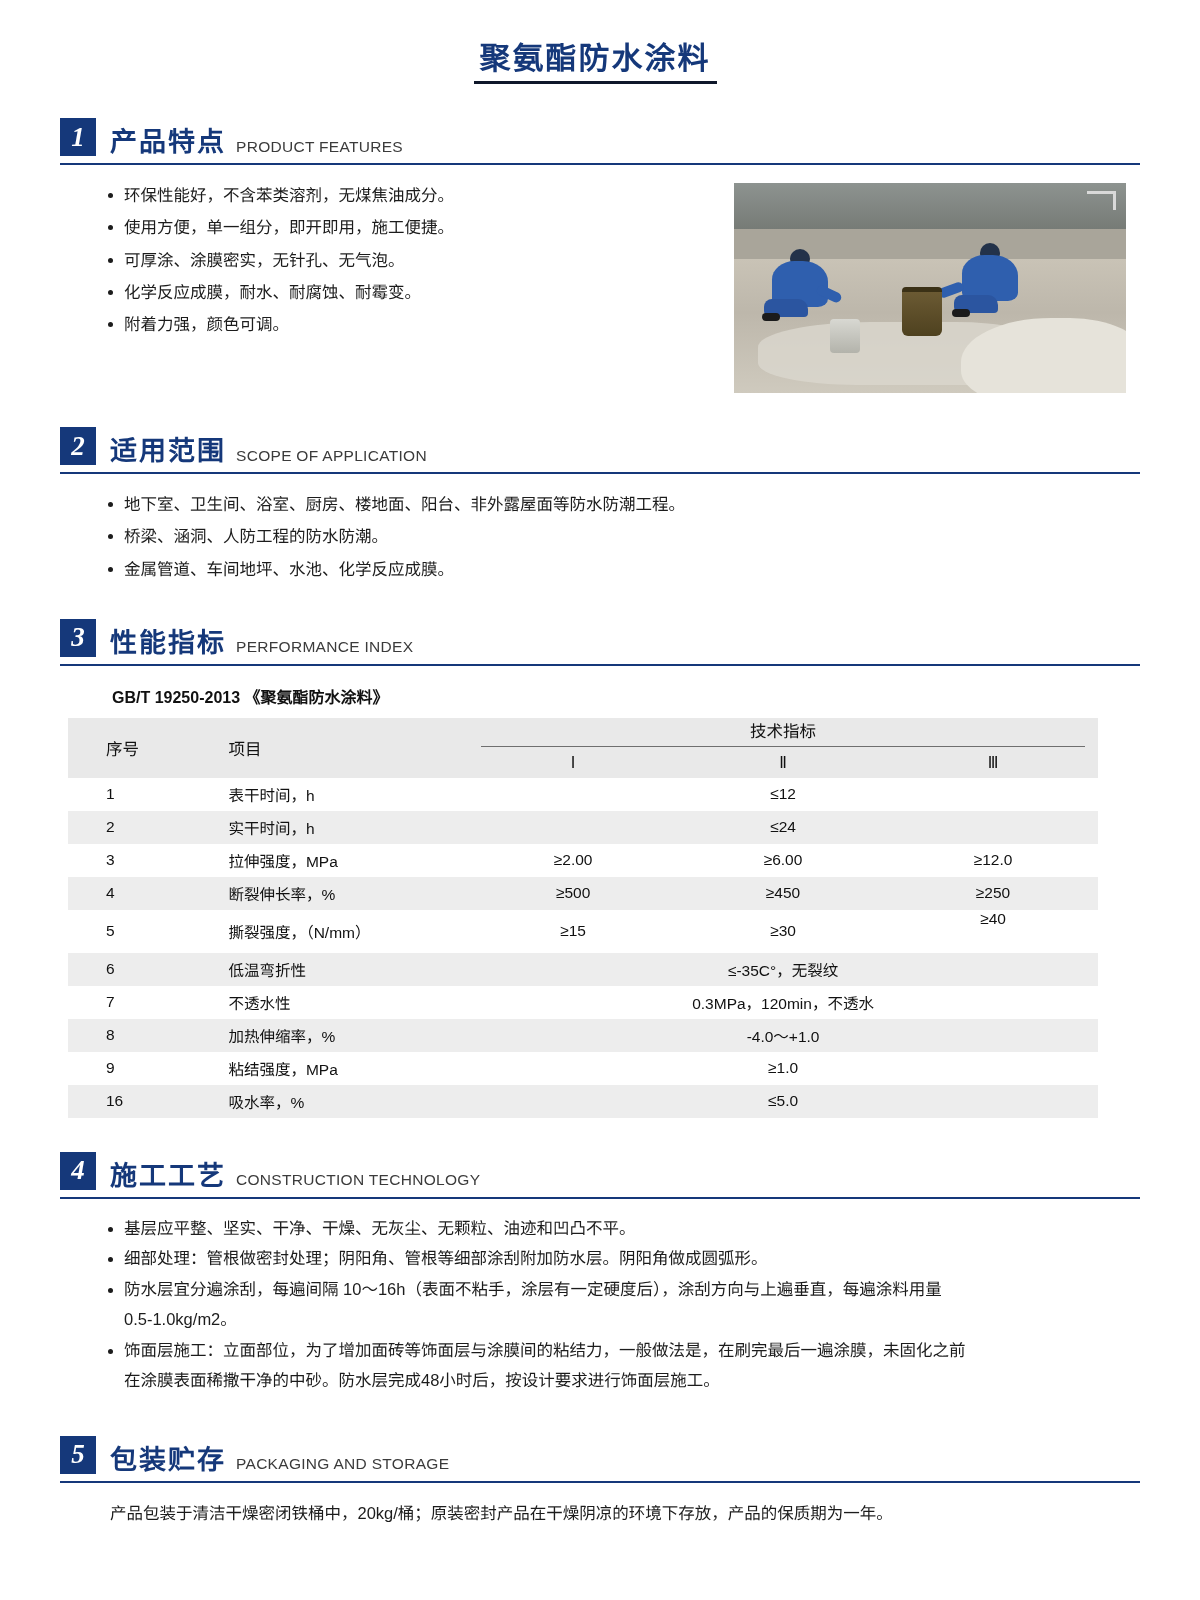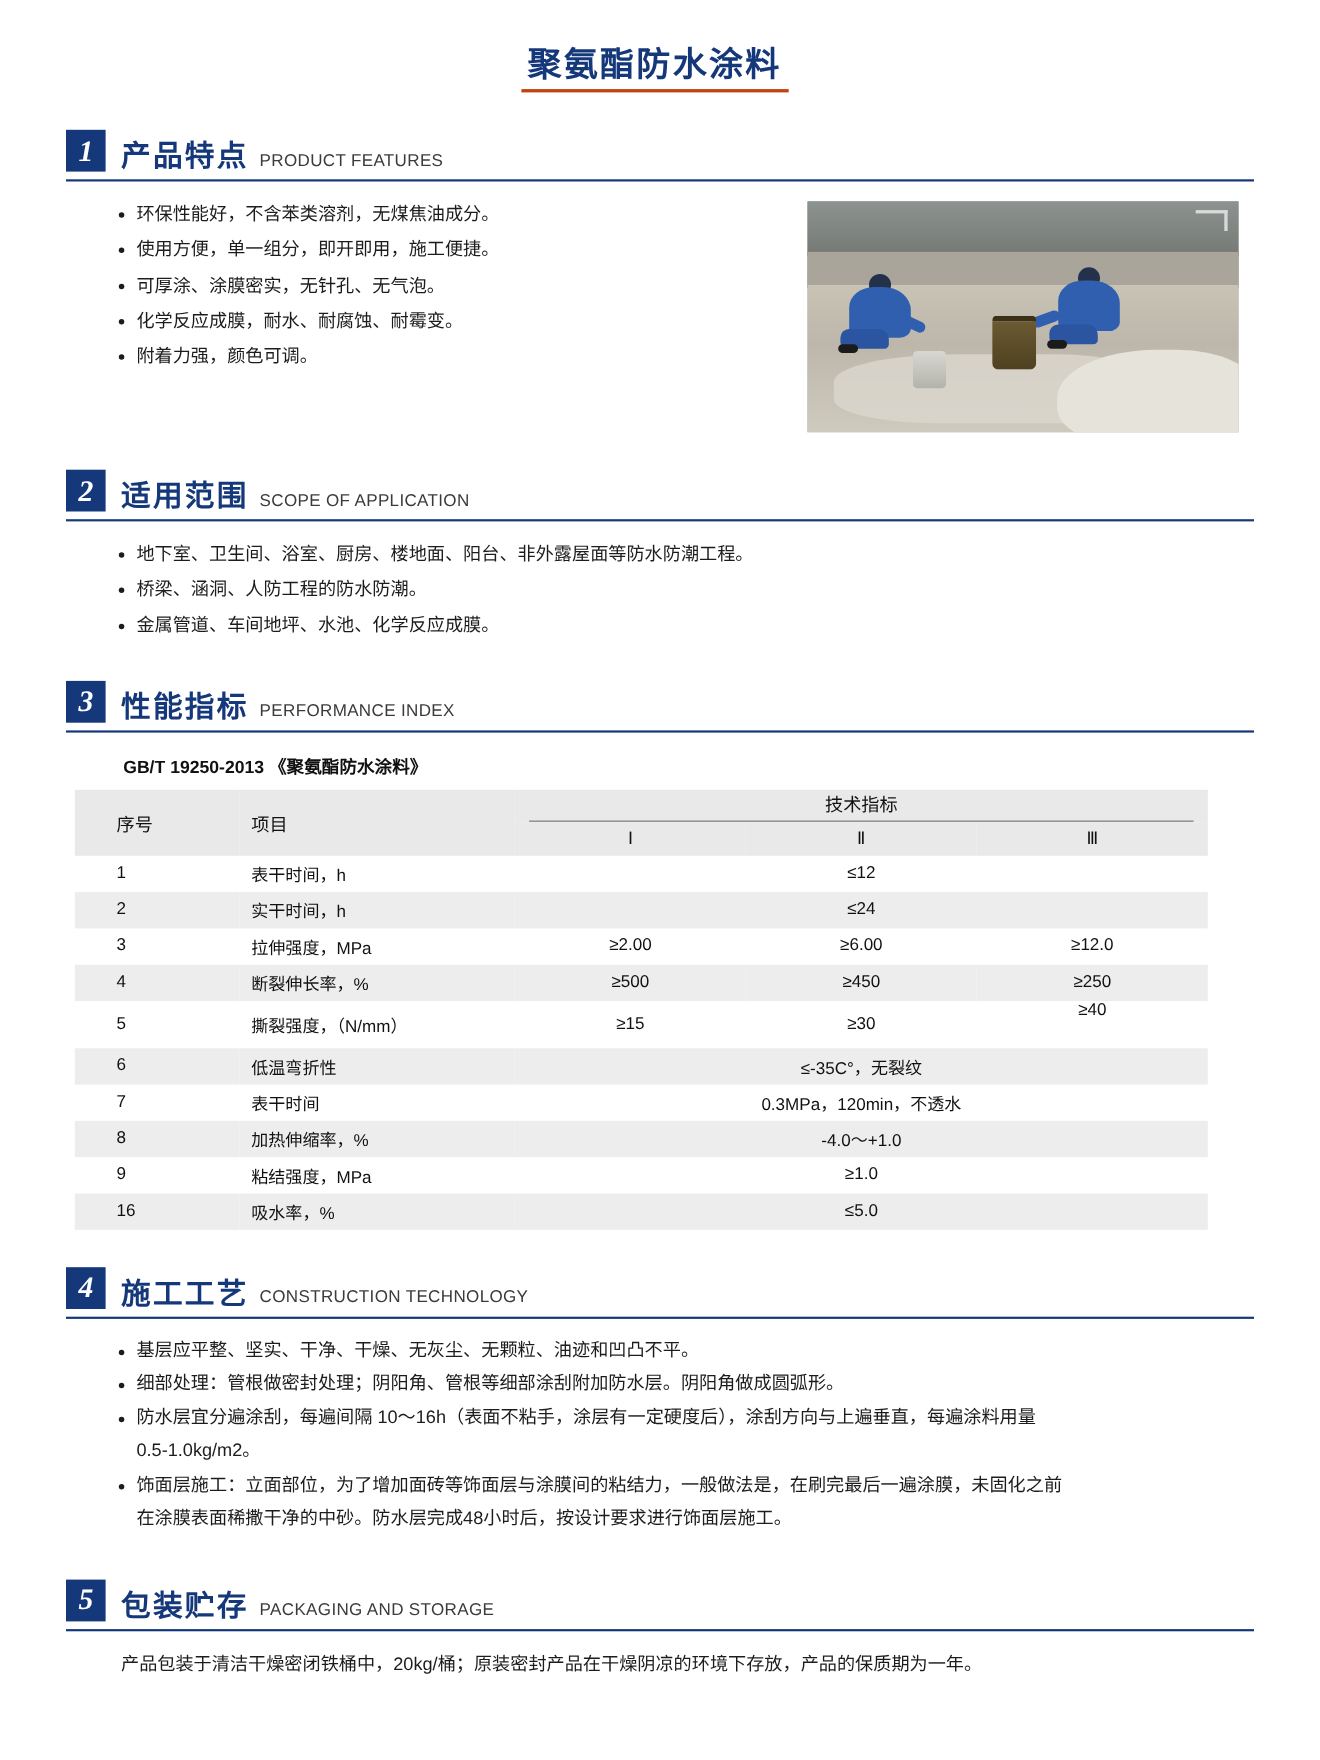--- a/index.html
+++ b/index.html
@@ -28,21 +28,21 @@
     text-align: center;
     padding-top: 40px;
     padding-right: 10px;
   }
   .doc-title {
     display: inline-block;
     font-size: 31px;
     font-weight: bold;
     color: #15387a;
     letter-spacing: 2px;
-    border-bottom: 3px solid #c2410c;
+    border-bottom: 3px solid #0f172a;
     padding: 0 6px 4px 6px;
     line-height: 1.2;
   }
 
   
   .section {
     margin-top: 34px;
   }
   .sec-head {
     display: flex;
@@ -390,21 +390,21 @@
           <td class="c">≥30</td>
           <td class="c" style="vertical-align:top; padding-bottom:10px;">≥40</td>
         </tr>
         <tr class="data alt">
           <td class="no">6</td>
           <td class="item">低温弯折性</td>
           <td class="c" colspan="3">≤-35C°，无裂纹</td>
         </tr>
         <tr class="data">
           <td class="no">7</td>
-          <td class="item">表干时间</td>
+          <td class="item">不透水性</td>
           <td class="c" colspan="3">0.3MPa，120min，不透水</td>
         </tr>
         <tr class="data alt">
           <td class="no">8</td>
           <td class="item">加热伸缩率，%</td>
           <td class="c" colspan="3">-4.0～+1.0</td>
         </tr>
         <tr class="data">
           <td class="no">9</td>
           <td class="item">粘结强度，MPa</td>

